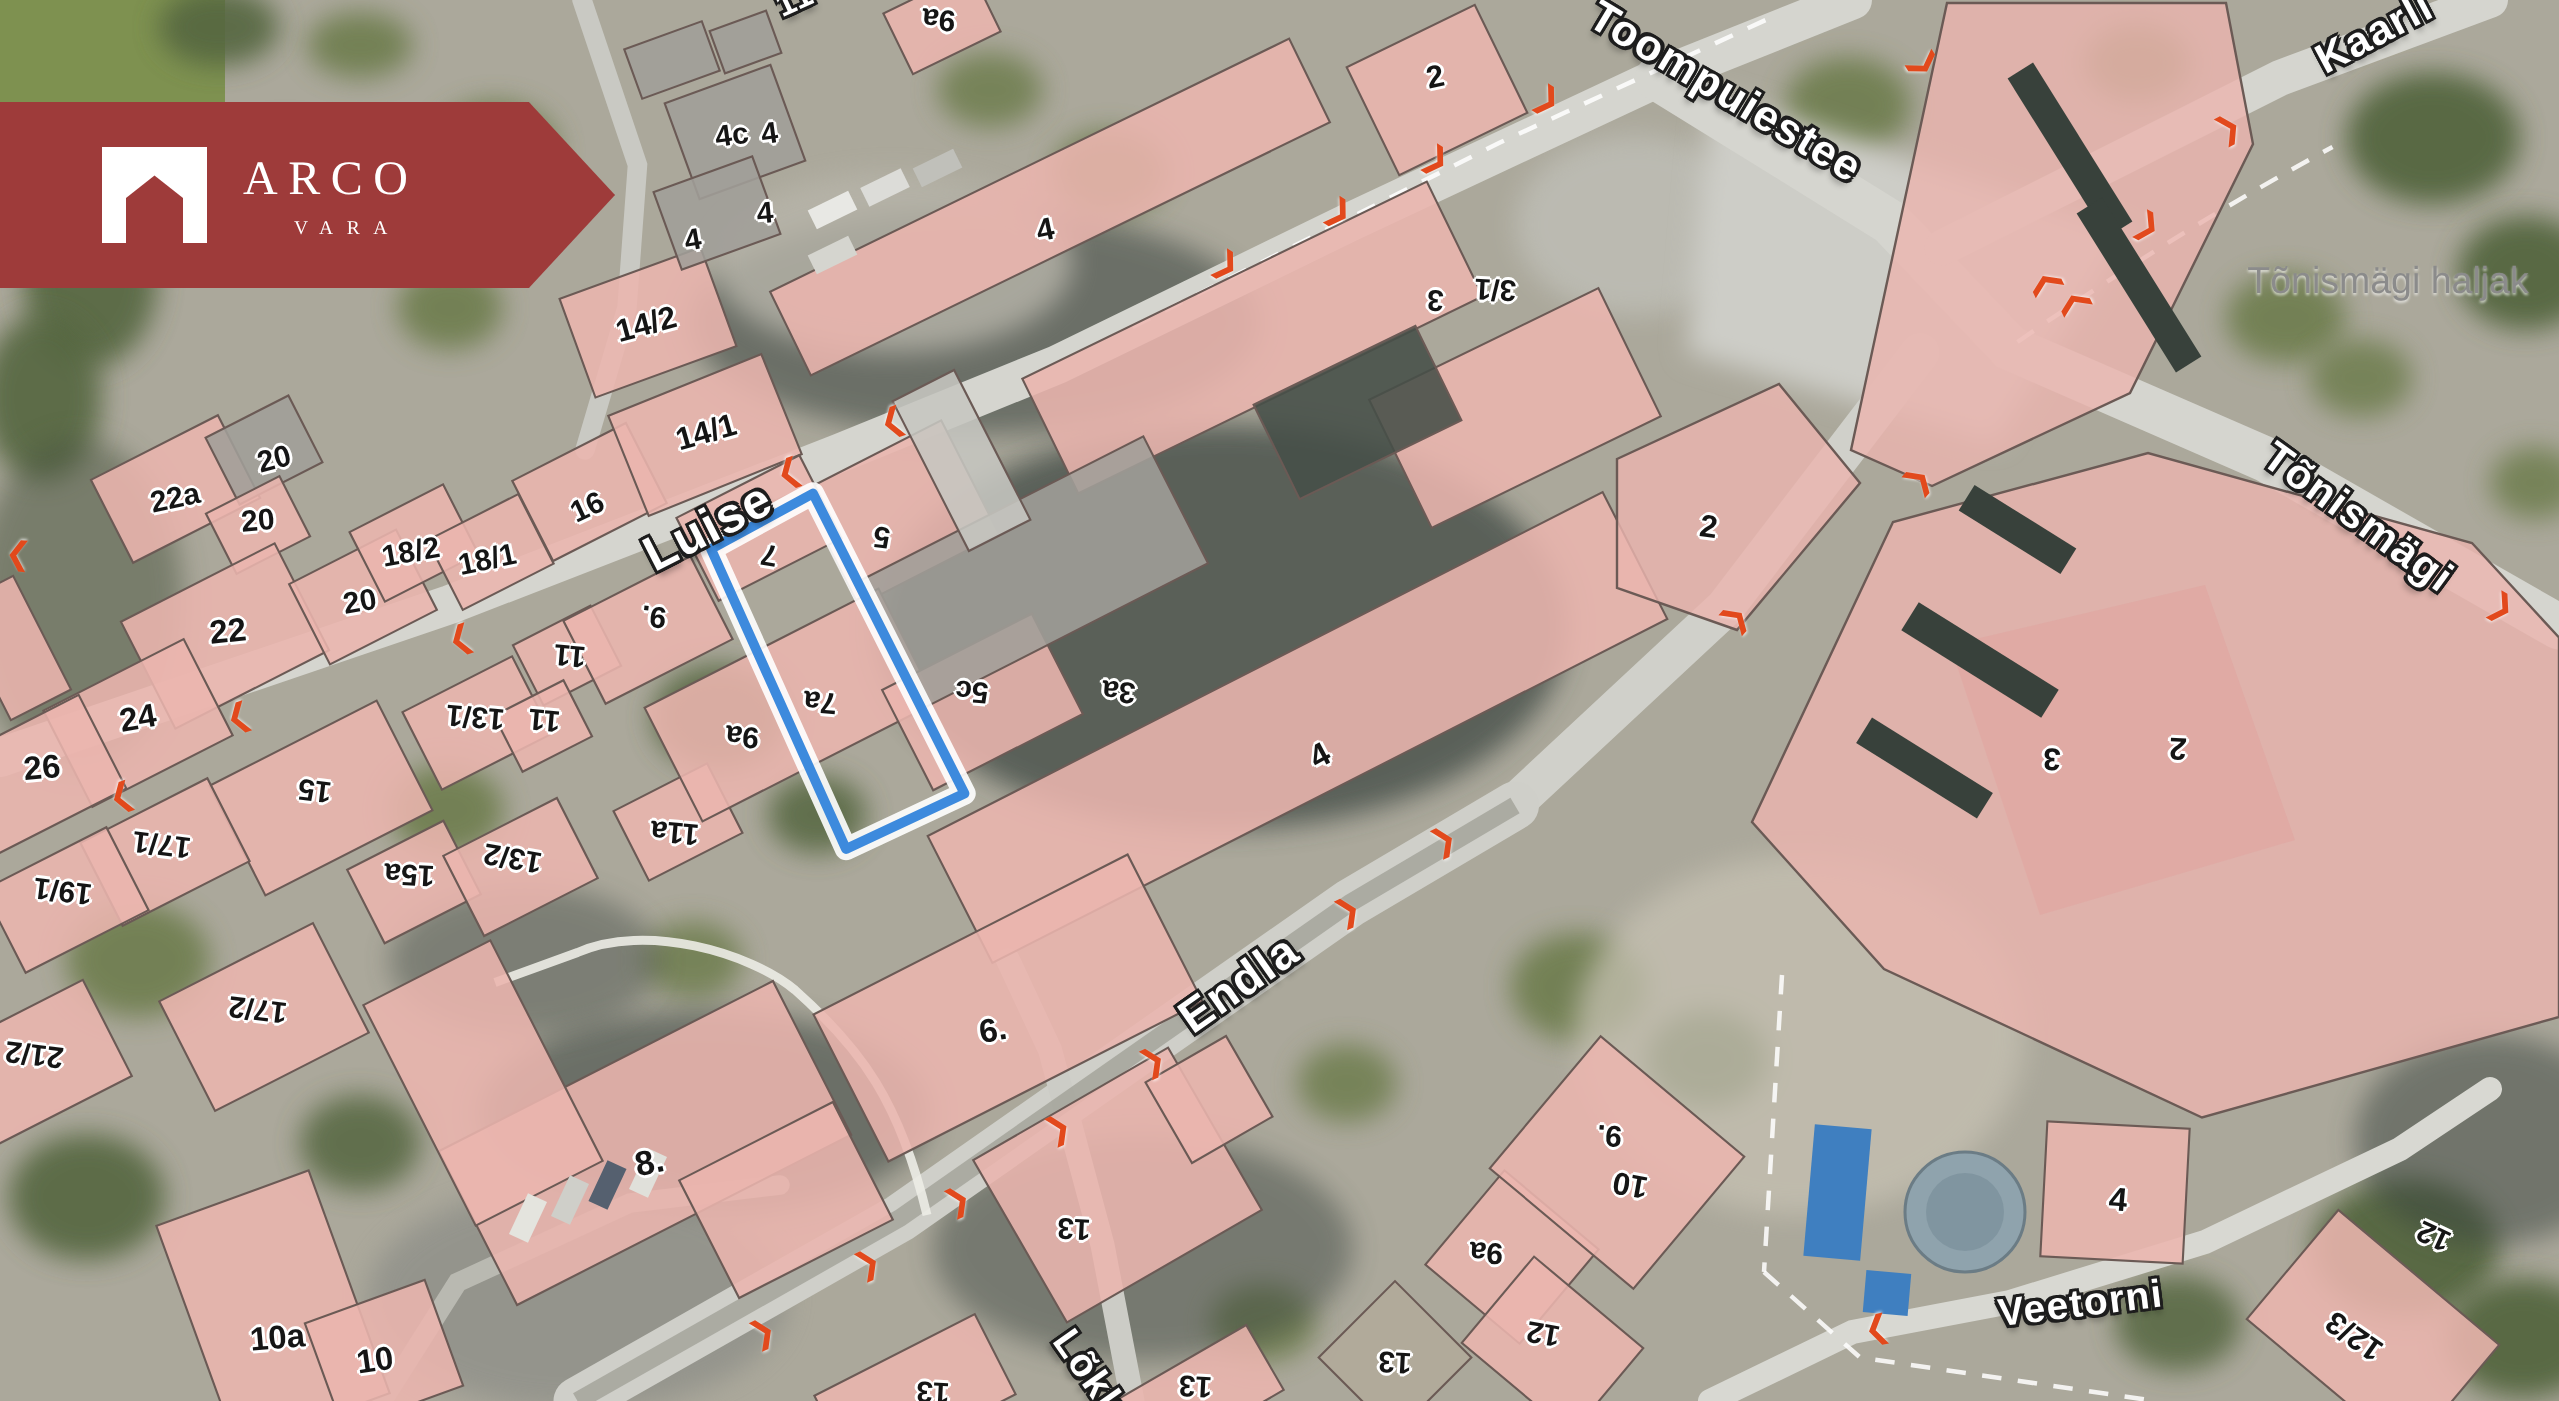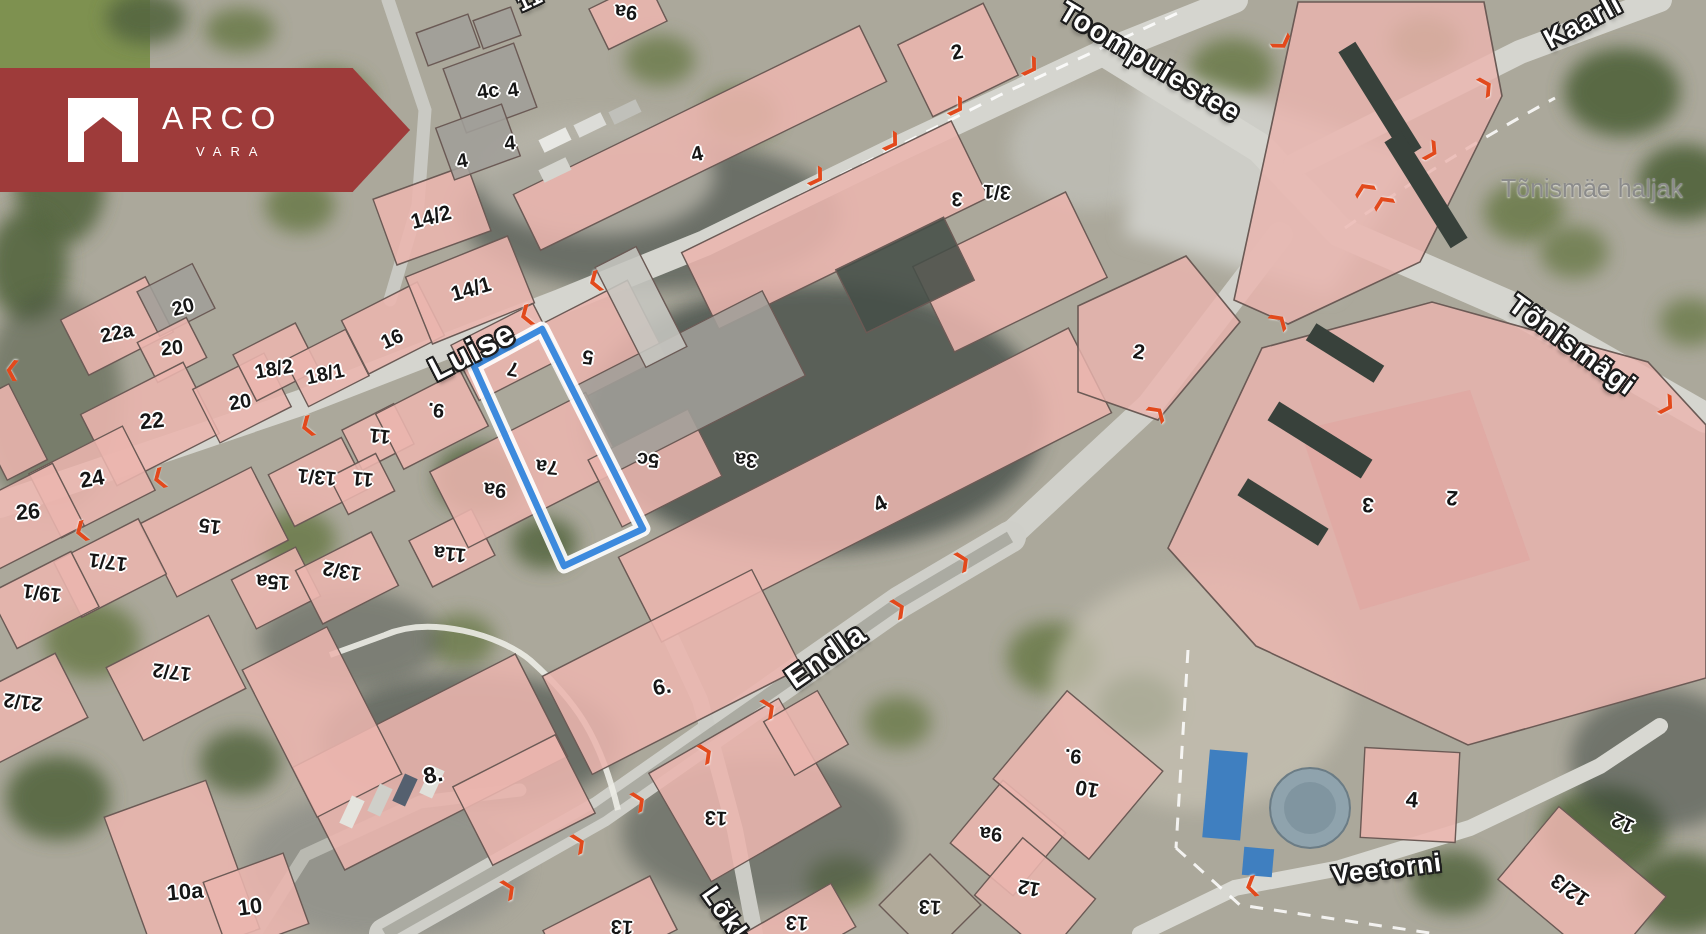--- a/index.html
+++ b/index.html
@@ -193,21 +193,21 @@
 
   <div id="labels">
       <div class="lbl street-label" style="left: 1150px; top: 62px; font-size: 29px; transform: translate(-50%, -50%) rotate(31deg);">Toompuiestee</div>
       <div class="lbl street-label" style="left: 1583px; top: 22px; font-size: 28px; transform: translate(-50%, -50%) rotate(-28deg);">Kaarli</div>
       <div class="lbl street-label" style="left: 472px; top: 351px; font-size: 33px; transform: translate(-50%, -50%) rotate(-27deg);">Luise</div>
       <div class="lbl street-label" style="left: 826px; top: 656px; font-size: 31px; transform: translate(-50%, -50%) rotate(-35deg);">Endla</div>
       <div class="lbl street-label" style="left: 1572px; top: 345px; font-size: 28px; transform: translate(-50%, -50%) rotate(36deg);">Tõnismägi</div>
       <div class="lbl street-label" style="left: 1387px; top: 869px; font-size: 26px; transform: translate(-50%, -50%) rotate(-7deg);">Veetorni</div>
       <div class="lbl street-label" style="left: 731px; top: 922px; font-size: 26px; transform: translate(-50%, -50%) rotate(55deg);">Lõkke</div>
       <div class="lbl street-label" style="left: 530px; top: 0px; font-size: 22px; transform: translate(-50%, -50%) rotate(-25deg);">11</div>
-      <div class="lbl area-label" style="left: 1592px; top: 188px; font-size: 25px; transform: translate(-50%, -50%) rotate(0deg);">Tõnismäe haljak</div>
+      <div class="lbl area-label" style="left: 1592px; top: 188px; font-size: 25px; transform: translate(-50%, -50%) rotate(0deg);">Tõnismägi haljak</div>
       <div class="lbl building-number" style="left: 117px; top: 333px; font-size: 20px; transform: translate(-50%, -50%) rotate(-12deg);">22a</div>
       <div class="lbl building-number" style="left: 183px; top: 307px; font-size: 20px; transform: translate(-50%, -50%) rotate(-15deg);">20</div>
       <div class="lbl building-number" style="left: 172px; top: 348px; font-size: 20px; transform: translate(-50%, -50%) rotate(-5deg);">20</div>
       <div class="lbl building-number" style="left: 274px; top: 369px; font-size: 20px; transform: translate(-50%, -50%) rotate(-10deg);">18/2</div>
       <div class="lbl building-number" style="left: 325px; top: 374px; font-size: 20px; transform: translate(-50%, -50%) rotate(-12deg);">18/1</div>
       <div class="lbl building-number" style="left: 392px; top: 339px; font-size: 20px; transform: translate(-50%, -50%) rotate(-25deg);">16</div>
       <div class="lbl building-number" style="left: 152px; top: 421px; font-size: 22px; transform: translate(-50%, -50%) rotate(-6deg);">22</div>
       <div class="lbl building-number" style="left: 240px; top: 402px; font-size: 20px; transform: translate(-50%, -50%) rotate(-10deg);">20</div>
       <div class="lbl building-number" style="left: 92px; top: 479px; font-size: 22px; transform: translate(-50%, -50%) rotate(-10deg);">24</div>
       <div class="lbl building-number" style="left: 28px; top: 512px; font-size: 22px; transform: translate(-50%, -50%) rotate(-5deg);">26</div>
@@ -280,21 +280,21 @@
       <div class="lbl dir-arrow" style="left: 508px; top: 888px; font-size: 21px; transform: translate(-50%, -50%) rotate(-25deg);">❯</div>
       <div class="lbl dir-arrow" style="left: 596px; top: 283px; font-size: 21px; transform: translate(-50%, -50%) rotate(162deg);">❯</div>
       <div class="lbl dir-arrow" style="left: 527px; top: 317px; font-size: 21px; transform: translate(-50%, -50%) rotate(162deg);">❯</div>
       <div class="lbl dir-arrow" style="left: 308px; top: 428px; font-size: 21px; transform: translate(-50%, -50%) rotate(162deg);">❯</div>
       <div class="lbl dir-arrow" style="left: 160px; top: 480px; font-size: 21px; transform: translate(-50%, -50%) rotate(162deg);">❯</div>
       <div class="lbl dir-arrow" style="left: 82px; top: 533px; font-size: 21px; transform: translate(-50%, -50%) rotate(162deg);">❯</div>
       <div class="lbl dir-arrow" style="left: 12px; top: 372px; font-size: 21px; transform: translate(-50%, -50%) rotate(185deg);">❯</div>
       <div class="lbl dir-arrow" style="left: 1252px; top: 888px; font-size: 21px; transform: translate(-50%, -50%) rotate(168deg);">❯</div>
     </div>
 
-  <div id="logo" style="background: rgb(158, 59, 58);">
+  <div id="logo" style="background: rgb(158, 59, 58); font-family: Liberation Serif, serif;">
     <svg class="glyph" width="70" height="64">
       <rect x="0" y="0" width="70" height="64" fill="#ffffff"></rect>
       <path id="house-cut" d="M16,64 L16,34 L35,19 L54,34 L54,64 Z" fill="#9e3b3a"></path>
     </svg>
     <div class="brand">ARCO</div>
     <div class="sub">VARA</div>
   </div>
 </div>
 
 </body></html>

